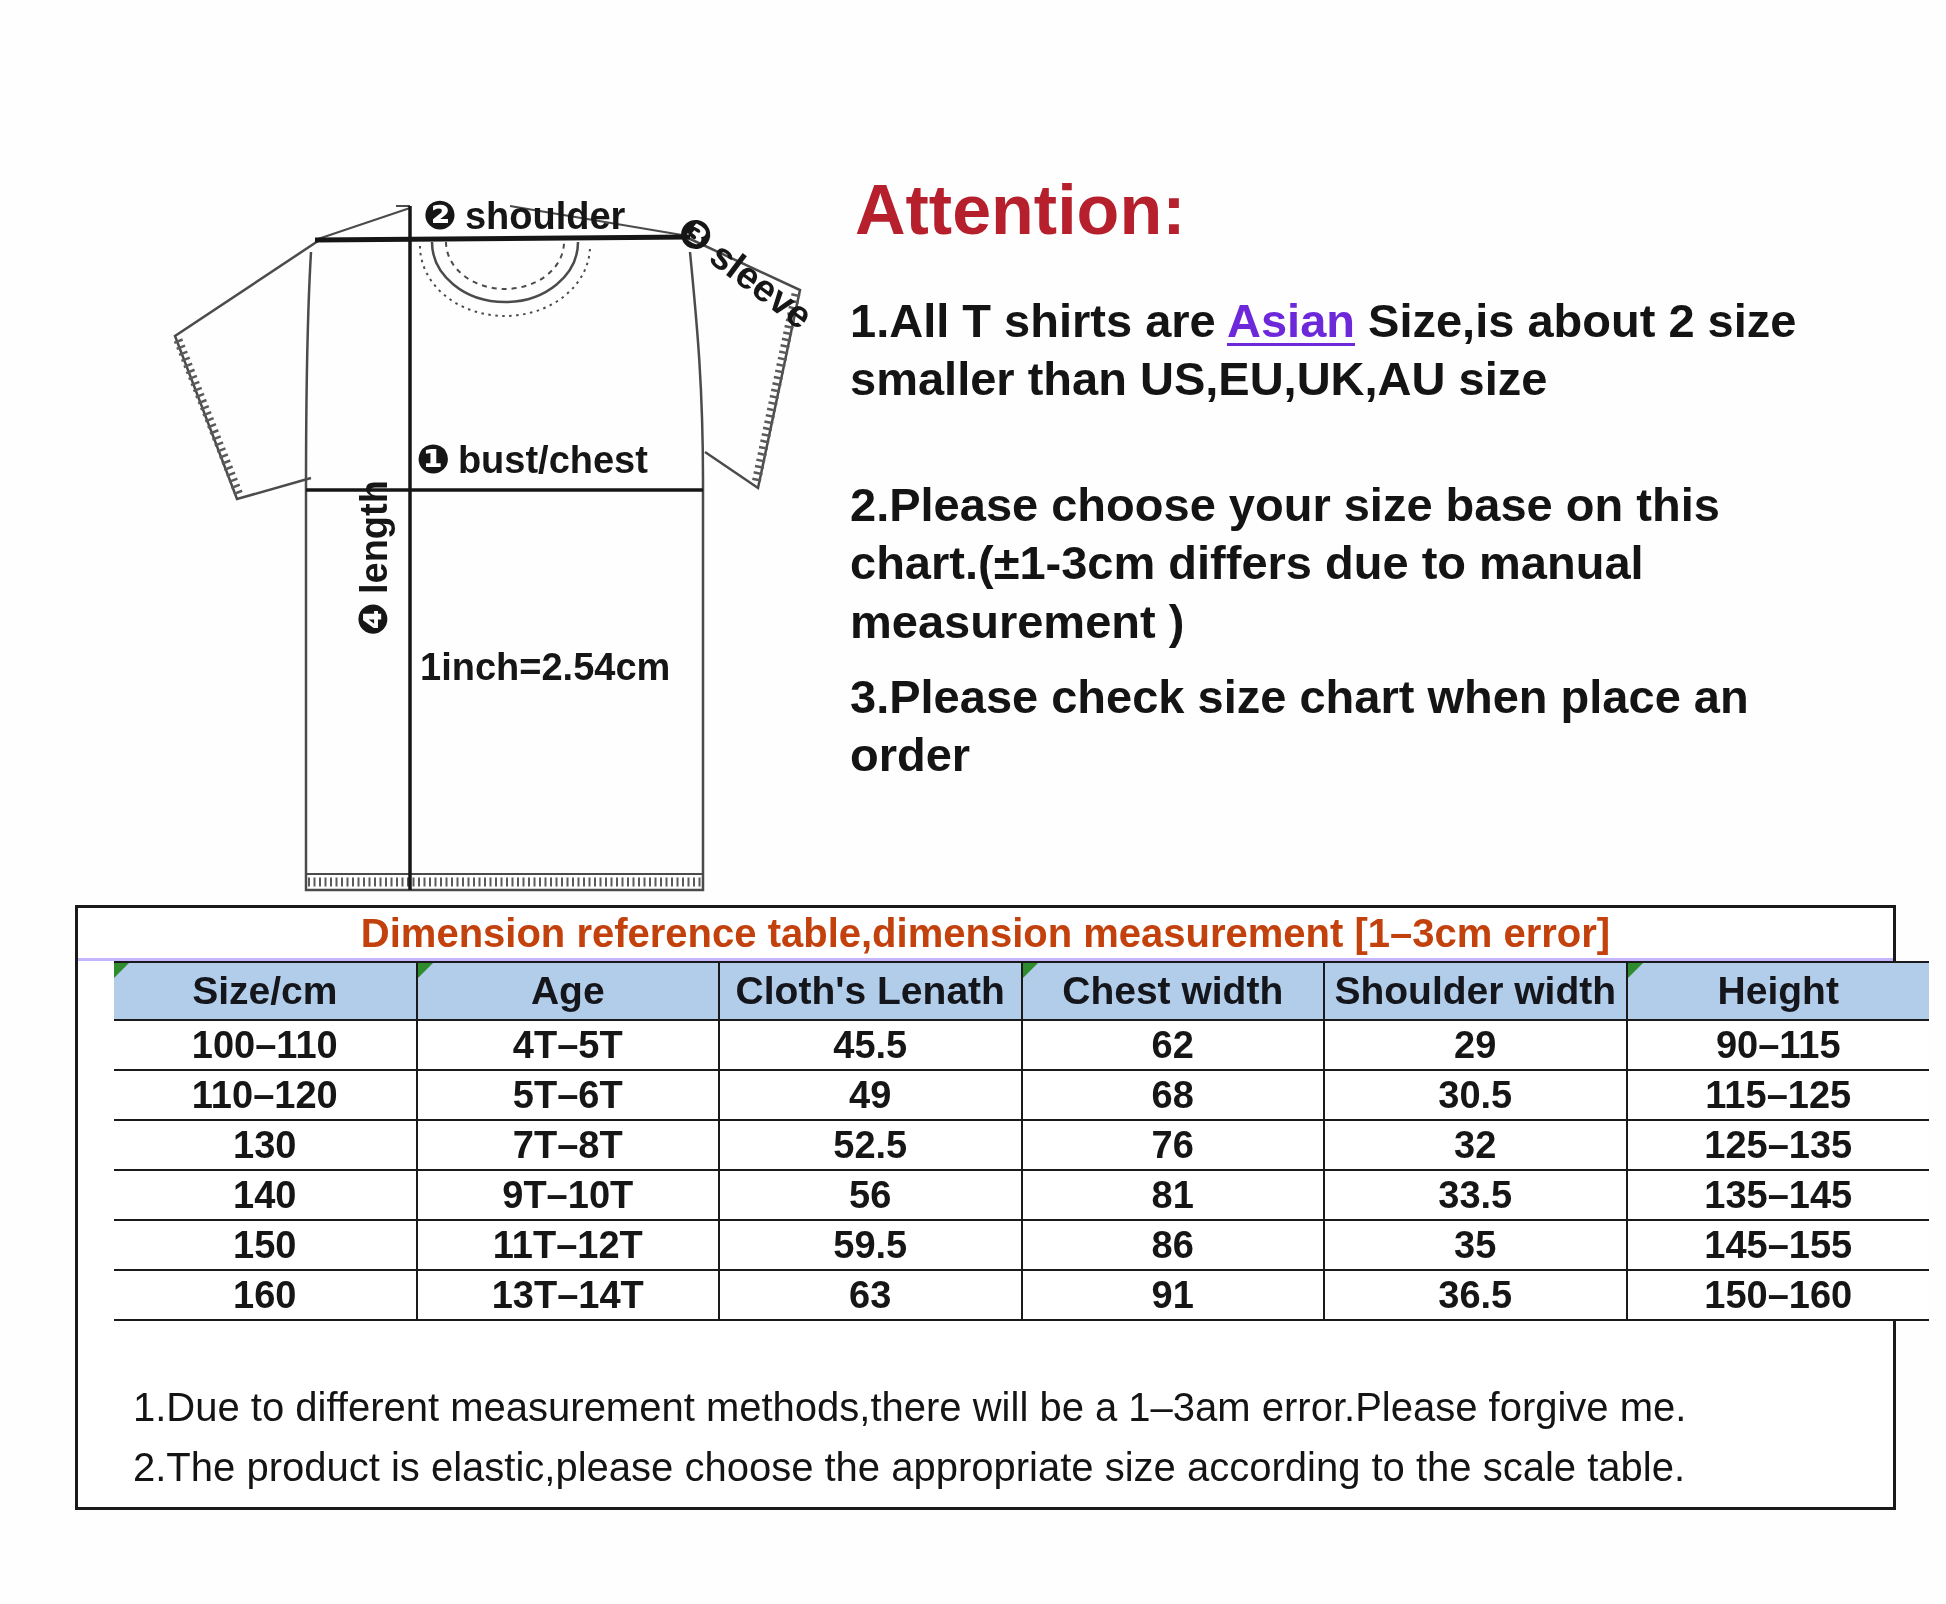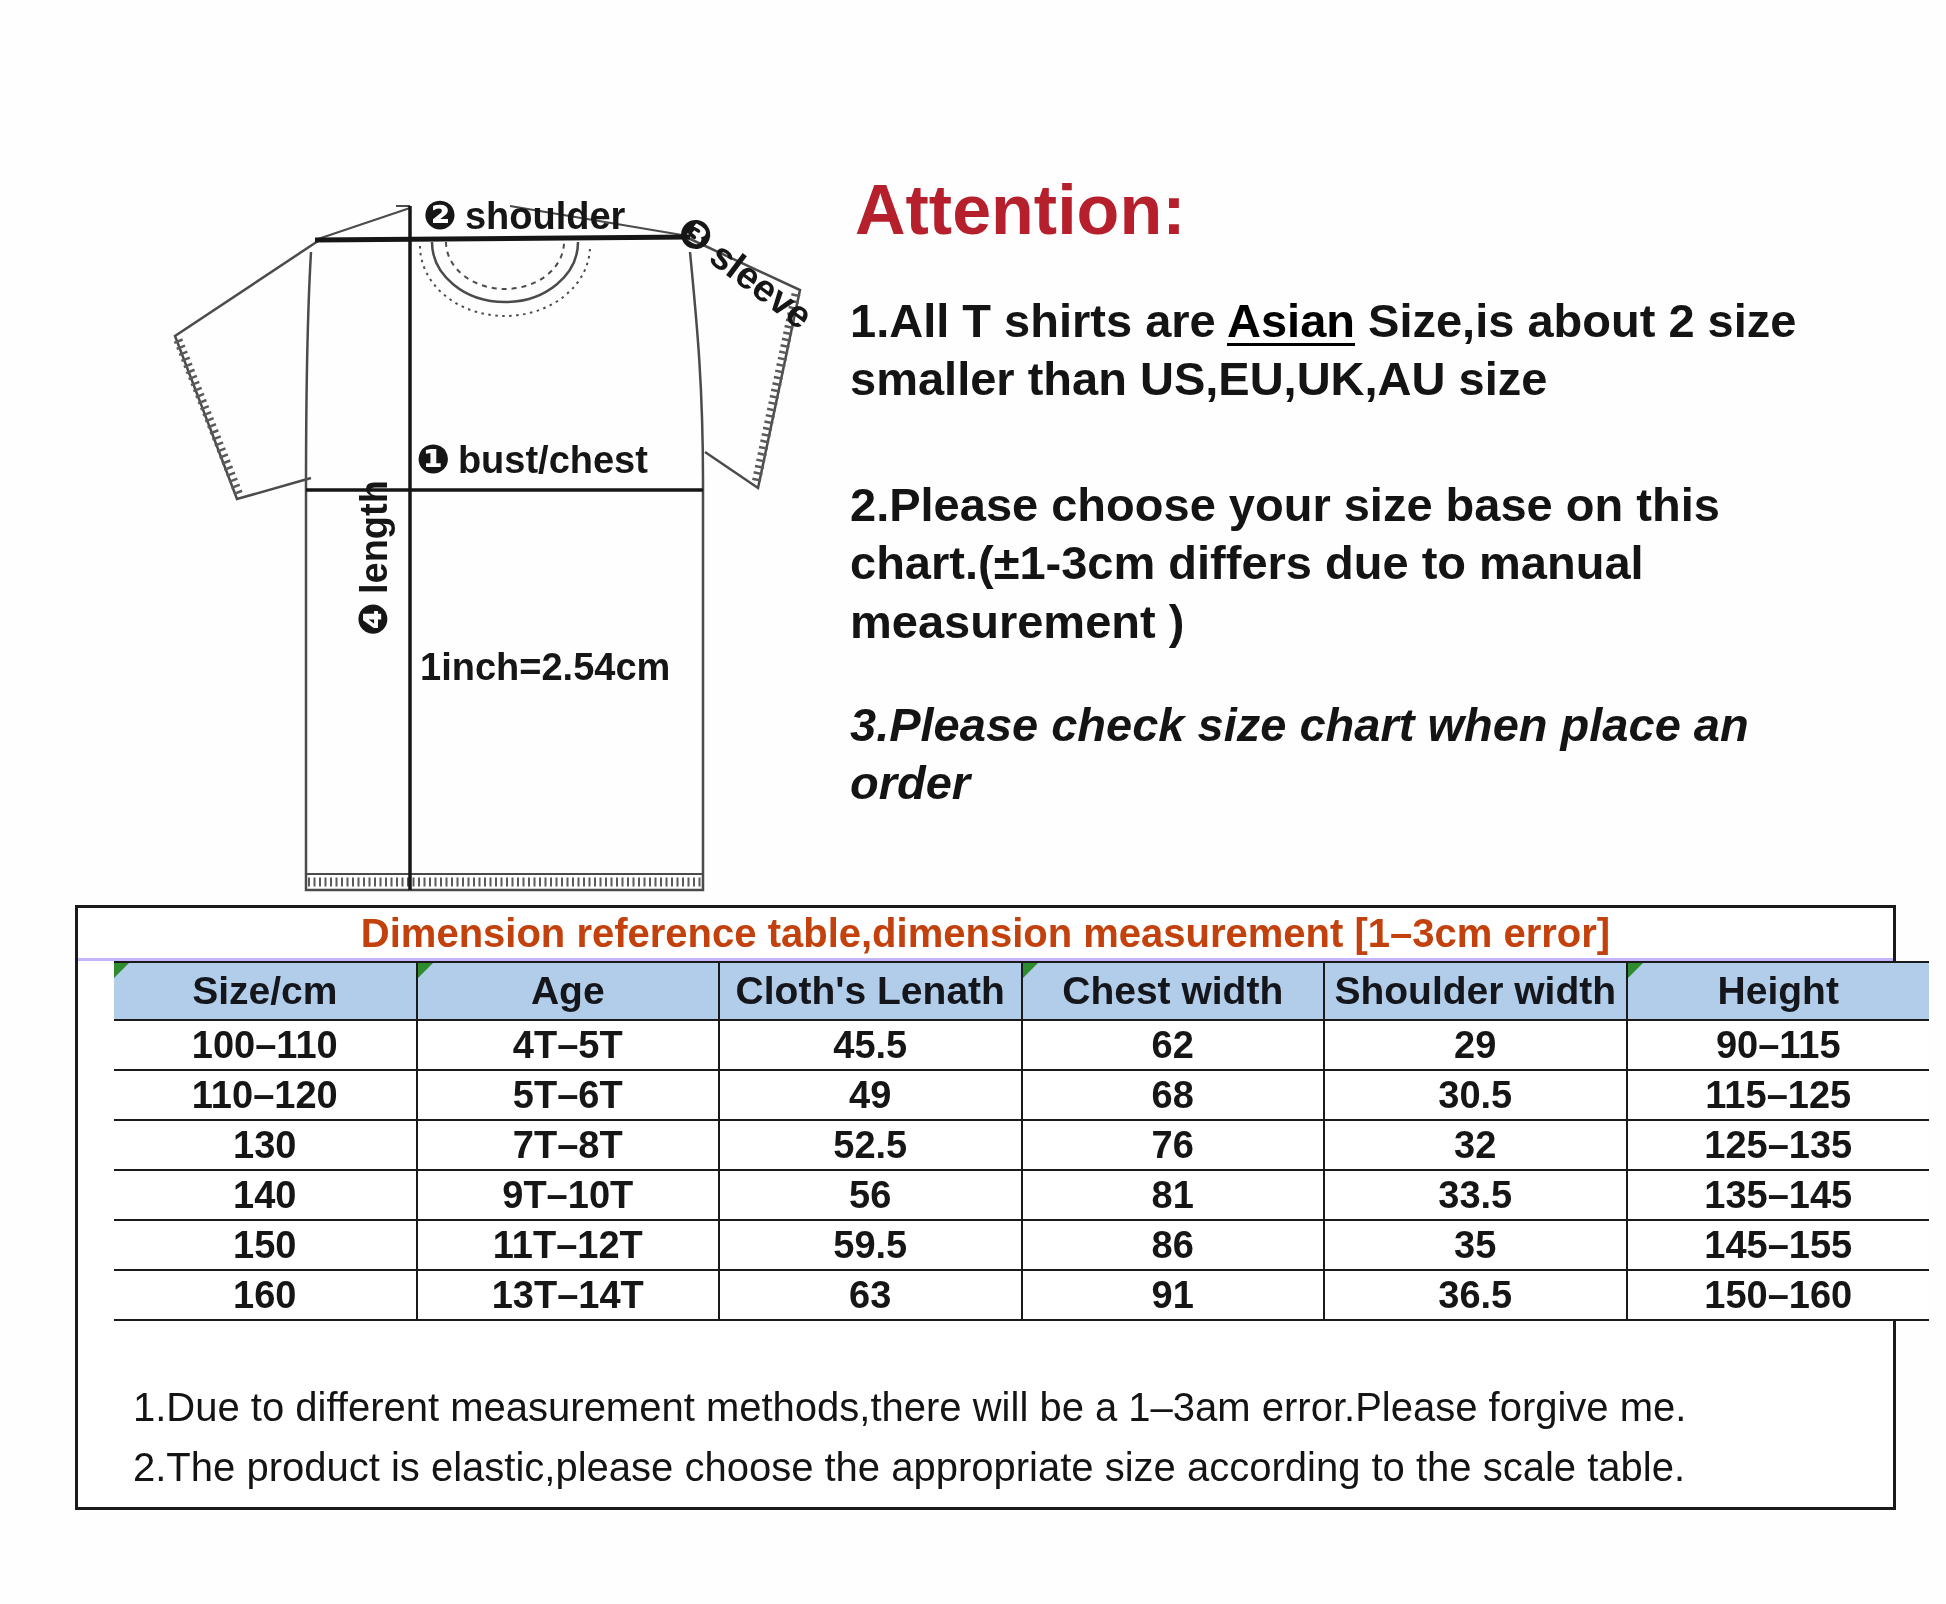--- a/index.html
+++ b/index.html
@@ -17,22 +17,22 @@
   #label-bust{left:326px;top:246px;}
   #label-length{left:283px;top:368px;transform:translate(-50%,-50%) rotate(-90deg);}
   #label-inch{left:330px;top:456px;}
   
   #attention-heading{
     position:absolute;left:855px;top:170px;font-size:70px;font-weight:800;color:#b5202c;
   }
   .att-item{position:absolute;left:850px;font-size:47px;font-weight:bold;line-height:1.24;color:#141414;}
   #att-item1{top:292px;width:1070px;}
   #att-item2{top:476px;width:905px;}
-  #att-item3{top:696px;width:935px;font-style:italic;}
-  .asian{color:#000000;text-decoration:underline;text-decoration-thickness:3px;text-underline-offset:6px;}
+  #att-item3{top:668px;width:935px;}
+  .asian{color:#6d28d9;text-decoration:underline;text-decoration-thickness:3px;text-underline-offset:6px;}
   
   #size-table{
     position:absolute;left:75px;top:905px;width:1815px;border:3px solid #1a1a1a;background:#ffffff;
   }
   #table-title{
     height:50px;display:flex;align-items:center;justify-content:center;
     font-size:40px;font-weight:bold;color:#c2410c;border-bottom:3px solid #c4b5fd;
   }
   table{border-collapse:collapse;width:100%;table-layout:fixed;margin-left:36px;}
   th,td{border:2px solid #1a1a1a;text-align:center;font-weight:bold;overflow:hidden;}

